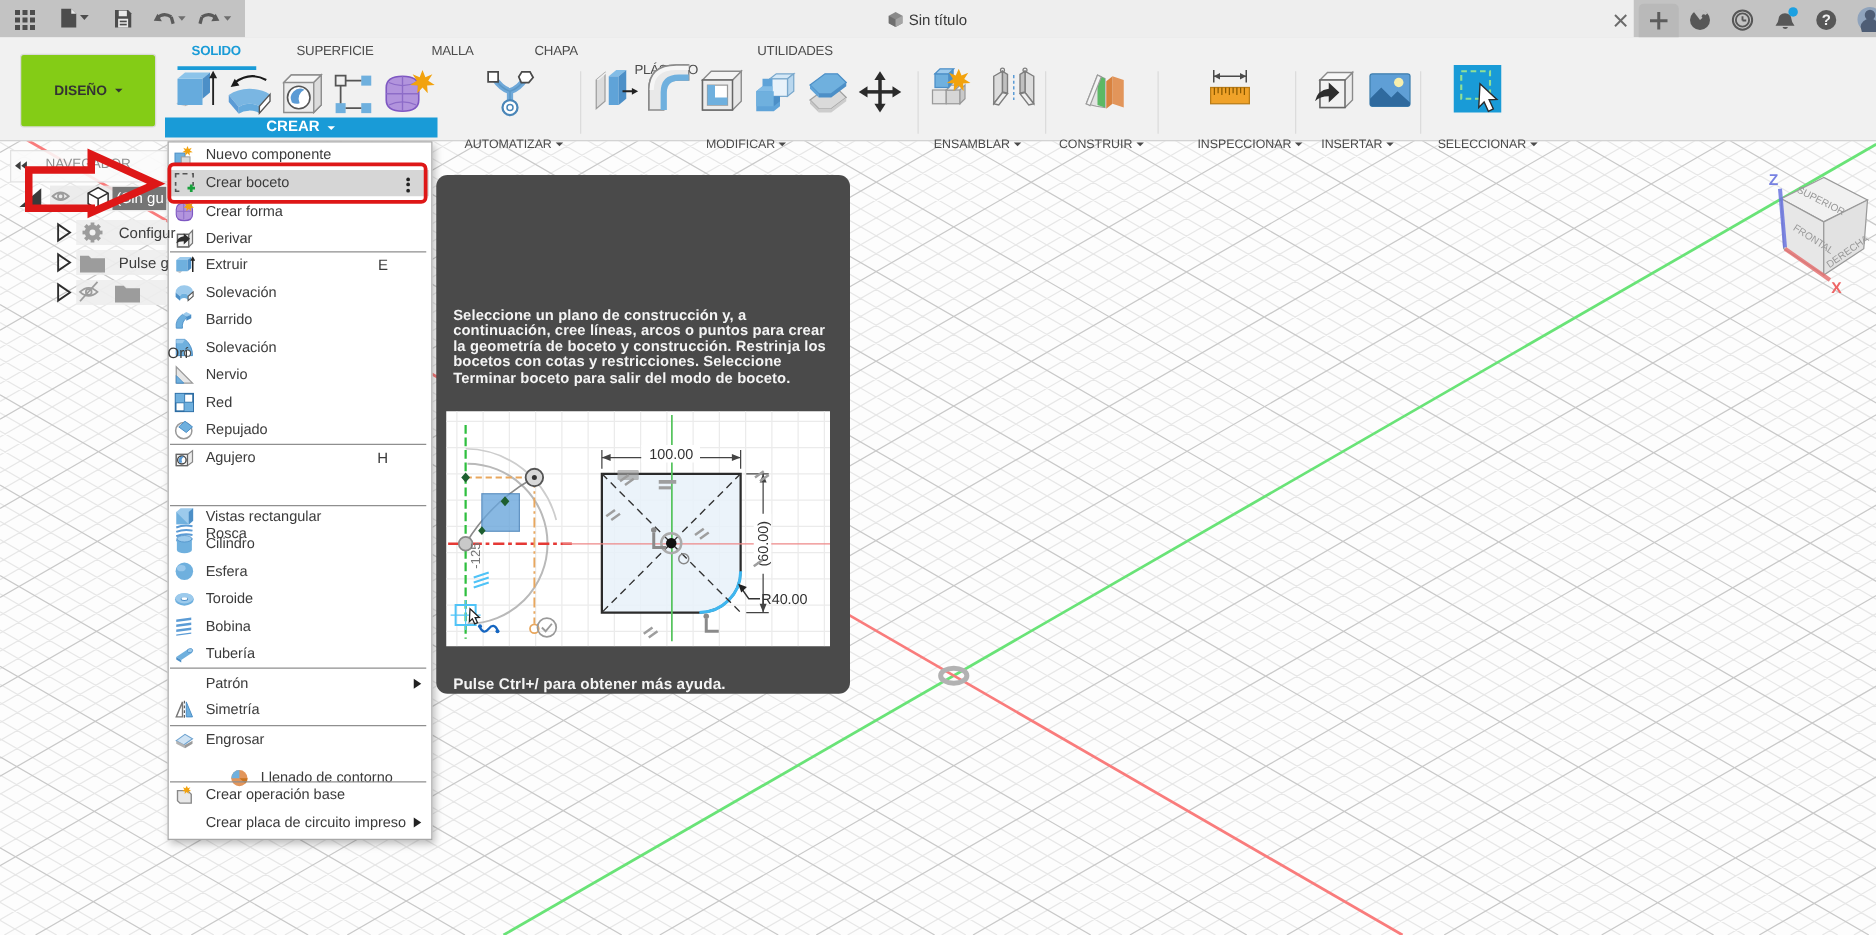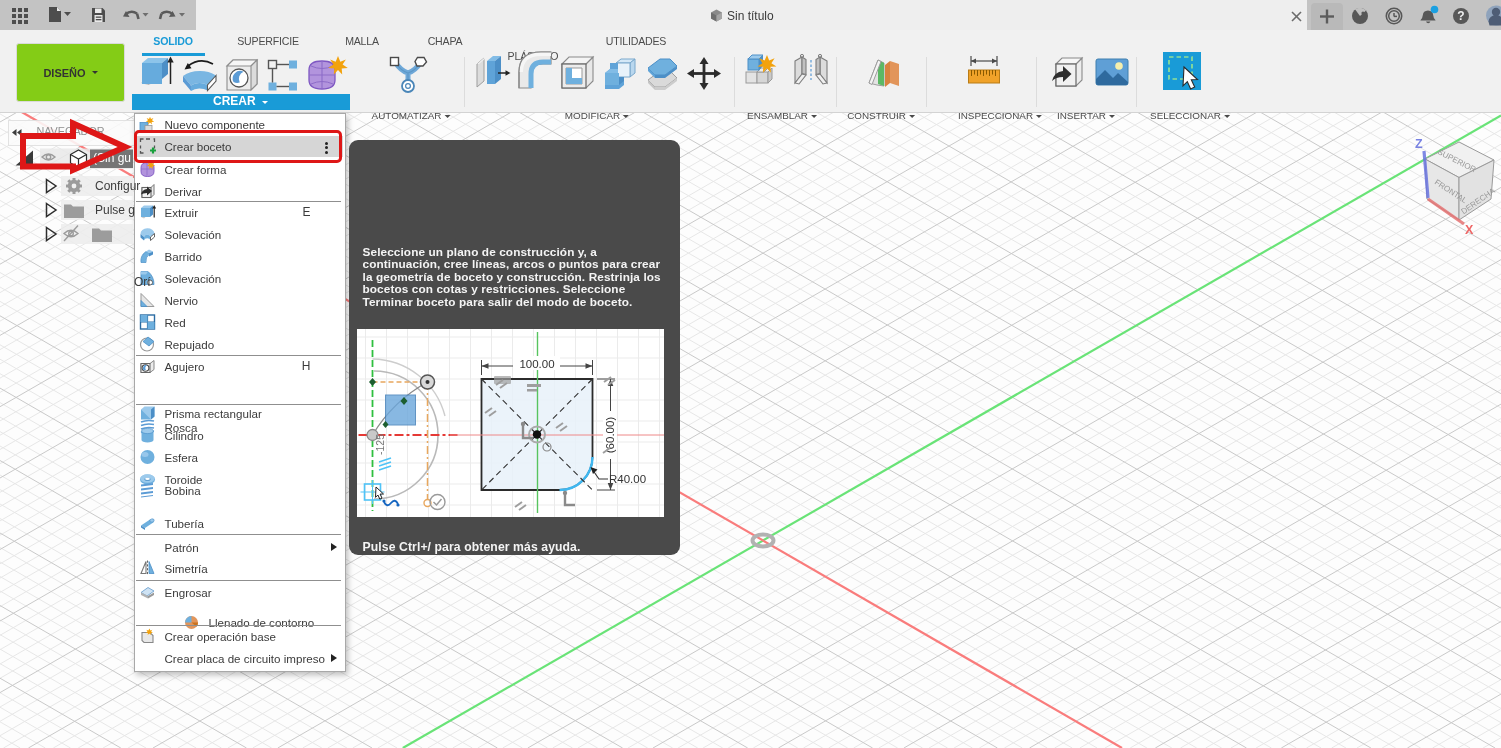--- a/index.html
+++ b/index.html
@@ -496,21 +496,21 @@
       </g>
     </svg>
     <span class="txt">Rosca</span>
   </div>
 <div class="abs mi" style="top:402.4px;">
     <svg class="ico" viewBox="0 0 17 17">
       <rect x="2" y="5" width="10" height="10" fill="#6fb0de"></rect>
       <path d="M2 5l3.5-3h10v10l-3.5 3z" fill="#9ccaec"></path>
       <path d="M12 5l3.5-3v10l-3.5 3z" fill="#4c8fc7"></path>
     </svg>
-    <span class="txt">Prisma rectangular</span>
+    <span class="txt">Vistas rectangular</span>
   </div>
 <div class="abs mi" style="top:424.4px;">
     <svg class="ico" viewBox="0 0 17 17">
       <path d="M2.5 4.5v9a6 2.6 0 0 0 12 0v-9z" fill="#6fb0de"></path>
       <ellipse cx="8.5" cy="4.5" rx="6" ry="2.6" fill="#9ccaec" stroke="#4c8fc7" stroke-width="0.6"></ellipse>
     </svg>
     <span class="txt">Cilindro</span>
   </div>
 <div class="abs mi" style="top:446.4px;">
     <svg class="ico" viewBox="0 0 17 17">
@@ -521,21 +521,21 @@
   </div>
 <div class="abs mi" style="top:468.0px;">
     <svg class="ico" viewBox="0 0 17 17">
       <ellipse cx="8.5" cy="9" rx="7.5" ry="5" fill="#6fb0de"></ellipse>
       <ellipse cx="8.5" cy="8" rx="7.2" ry="4.2" fill="#9ccaec"></ellipse>
       <ellipse cx="8.5" cy="8.7" rx="3" ry="1.5" fill="#4c8fc7"></ellipse>
       <ellipse cx="8.5" cy="8.4" rx="2.4" ry="1.1" fill="#fff"></ellipse>
     </svg>
     <span class="txt">Toroide</span>
   </div>
-<div class="abs mi" style="top:479px;">
+<div class="abs mi" style="top:490.0px;">
     <svg class="ico" viewBox="0 0 17 17">
       <g fill="#5b9bd5">
         <path d="M2 3l12-1.5v2L2 5z"></path>
         <path d="M2 7l12-1.5v2L2 9z"></path>
         <path d="M2 11l12-1.5v2L2 13z"></path>
         <path d="M2 15l12-1.5v1L2 16z"></path>
       </g>
     </svg>
     <span class="txt">Bobina</span>
   </div>

